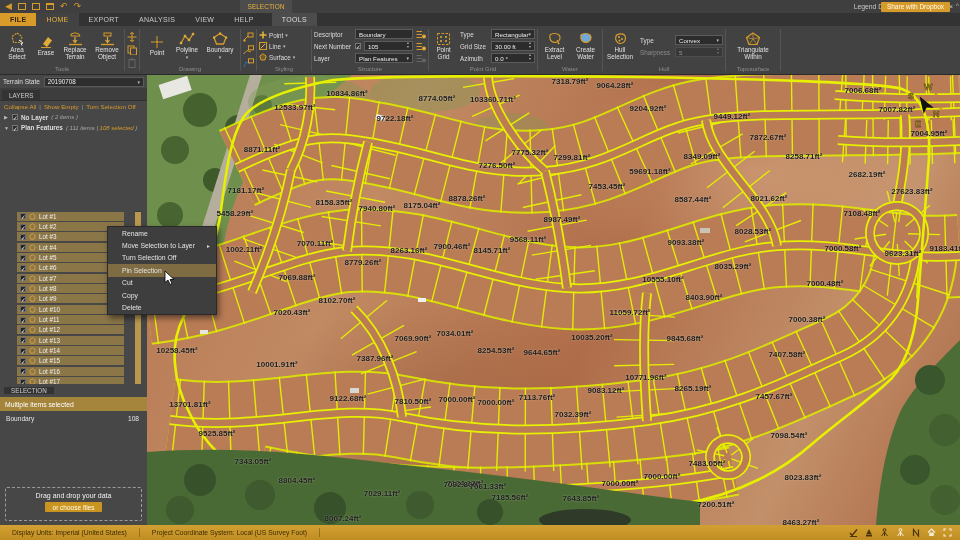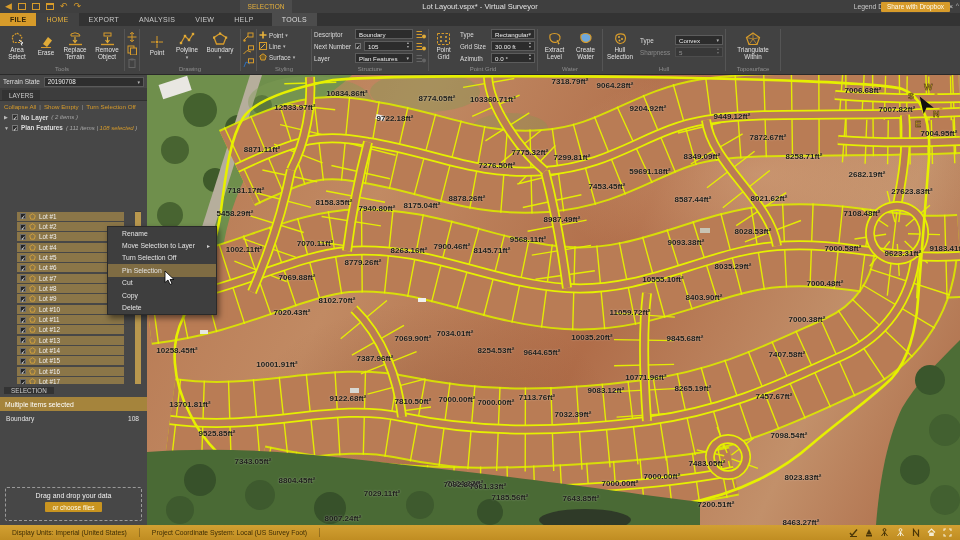--- a/index.html
+++ b/index.html
@@ -280,21 +280,21 @@
       <div class="map-label" style="left: 347px; top: 93px;">10834.86ft²</div>
       <div class="map-label" style="left: 437px; top: 98px;">8774.05ft²</div>
       <div class="map-label" style="left: 493px; top: 99px;">103360.71ft²</div>
       <div class="map-label" style="left: 395px; top: 118px;">9722.18ft²</div>
       <div class="map-label" style="left: 570px; top: 81px;">7318.79ft²</div>
       <div class="map-label" style="left: 615px; top: 85px;">9064.28ft²</div>
       <div class="map-label" style="left: 648px; top: 108px;">9204.92ft²</div>
       <div class="map-label" style="left: 732px; top: 116px;">9449.12ft²</div>
       <div class="map-label" style="left: 863px; top: 90px;">7006.68ft²</div>
       <div class="map-label" style="left: 897px; top: 109px;">7007.82ft²</div>
-      <div class="map-label" style="left: 929px; top: 133px; padding-left: 20px;">7004.95ft²</div>
+      <div class="map-label" style="left: 929px; top: 133px;">7004.95ft²</div>
       <div class="map-label" style="left: 262px; top: 149px;">8871.11ft²</div>
       <div class="map-label" style="left: 530px; top: 152px;">7775.32ft²</div>
       <div class="map-label" style="left: 572px; top: 157px;">7299.81ft²</div>
       <div class="map-label" style="left: 497px; top: 165px;">7276.50ft²</div>
       <div class="map-label" style="left: 607px; top: 186px;">7453.45ft²</div>
       <div class="map-label" style="left: 768px; top: 137px;">7872.67ft²</div>
       <div class="map-label" style="left: 702px; top: 156px;">8349.09ft²</div>
       <div class="map-label" style="left: 804px; top: 156px;">8258.71ft²</div>
       <div class="map-label" style="left: 650px; top: 171px;">59691.18ft²</div>
       <div class="map-label" style="left: 867px; top: 174px;">2682.19ft²</div>
@@ -372,21 +372,20 @@
 
   <div class="titlebar">
     <div class="qa">
       <span class="logo">◀</span>
       <span class="qi"></span>
       <span class="qi"></span>
       <span class="qi save"></span>
       <span class="undo">↶</span>
       <span class="redo">↷</span>
     </div>
-    <div class="win-title">Lot Layout.vspx*  -  Virtual Surveyor</div>
     <div class="ctx-header">SELECTION</div>
     <div class="tb-right">
       <span style="font-size:6.8px;">Legend Dastrup</span>
       <span class="winbtn">–</span>
       <span class="winbtn">□</span>
       <span class="winbtn">×</span>
     </div>
   </div>
 
   <div class="tabrow">

